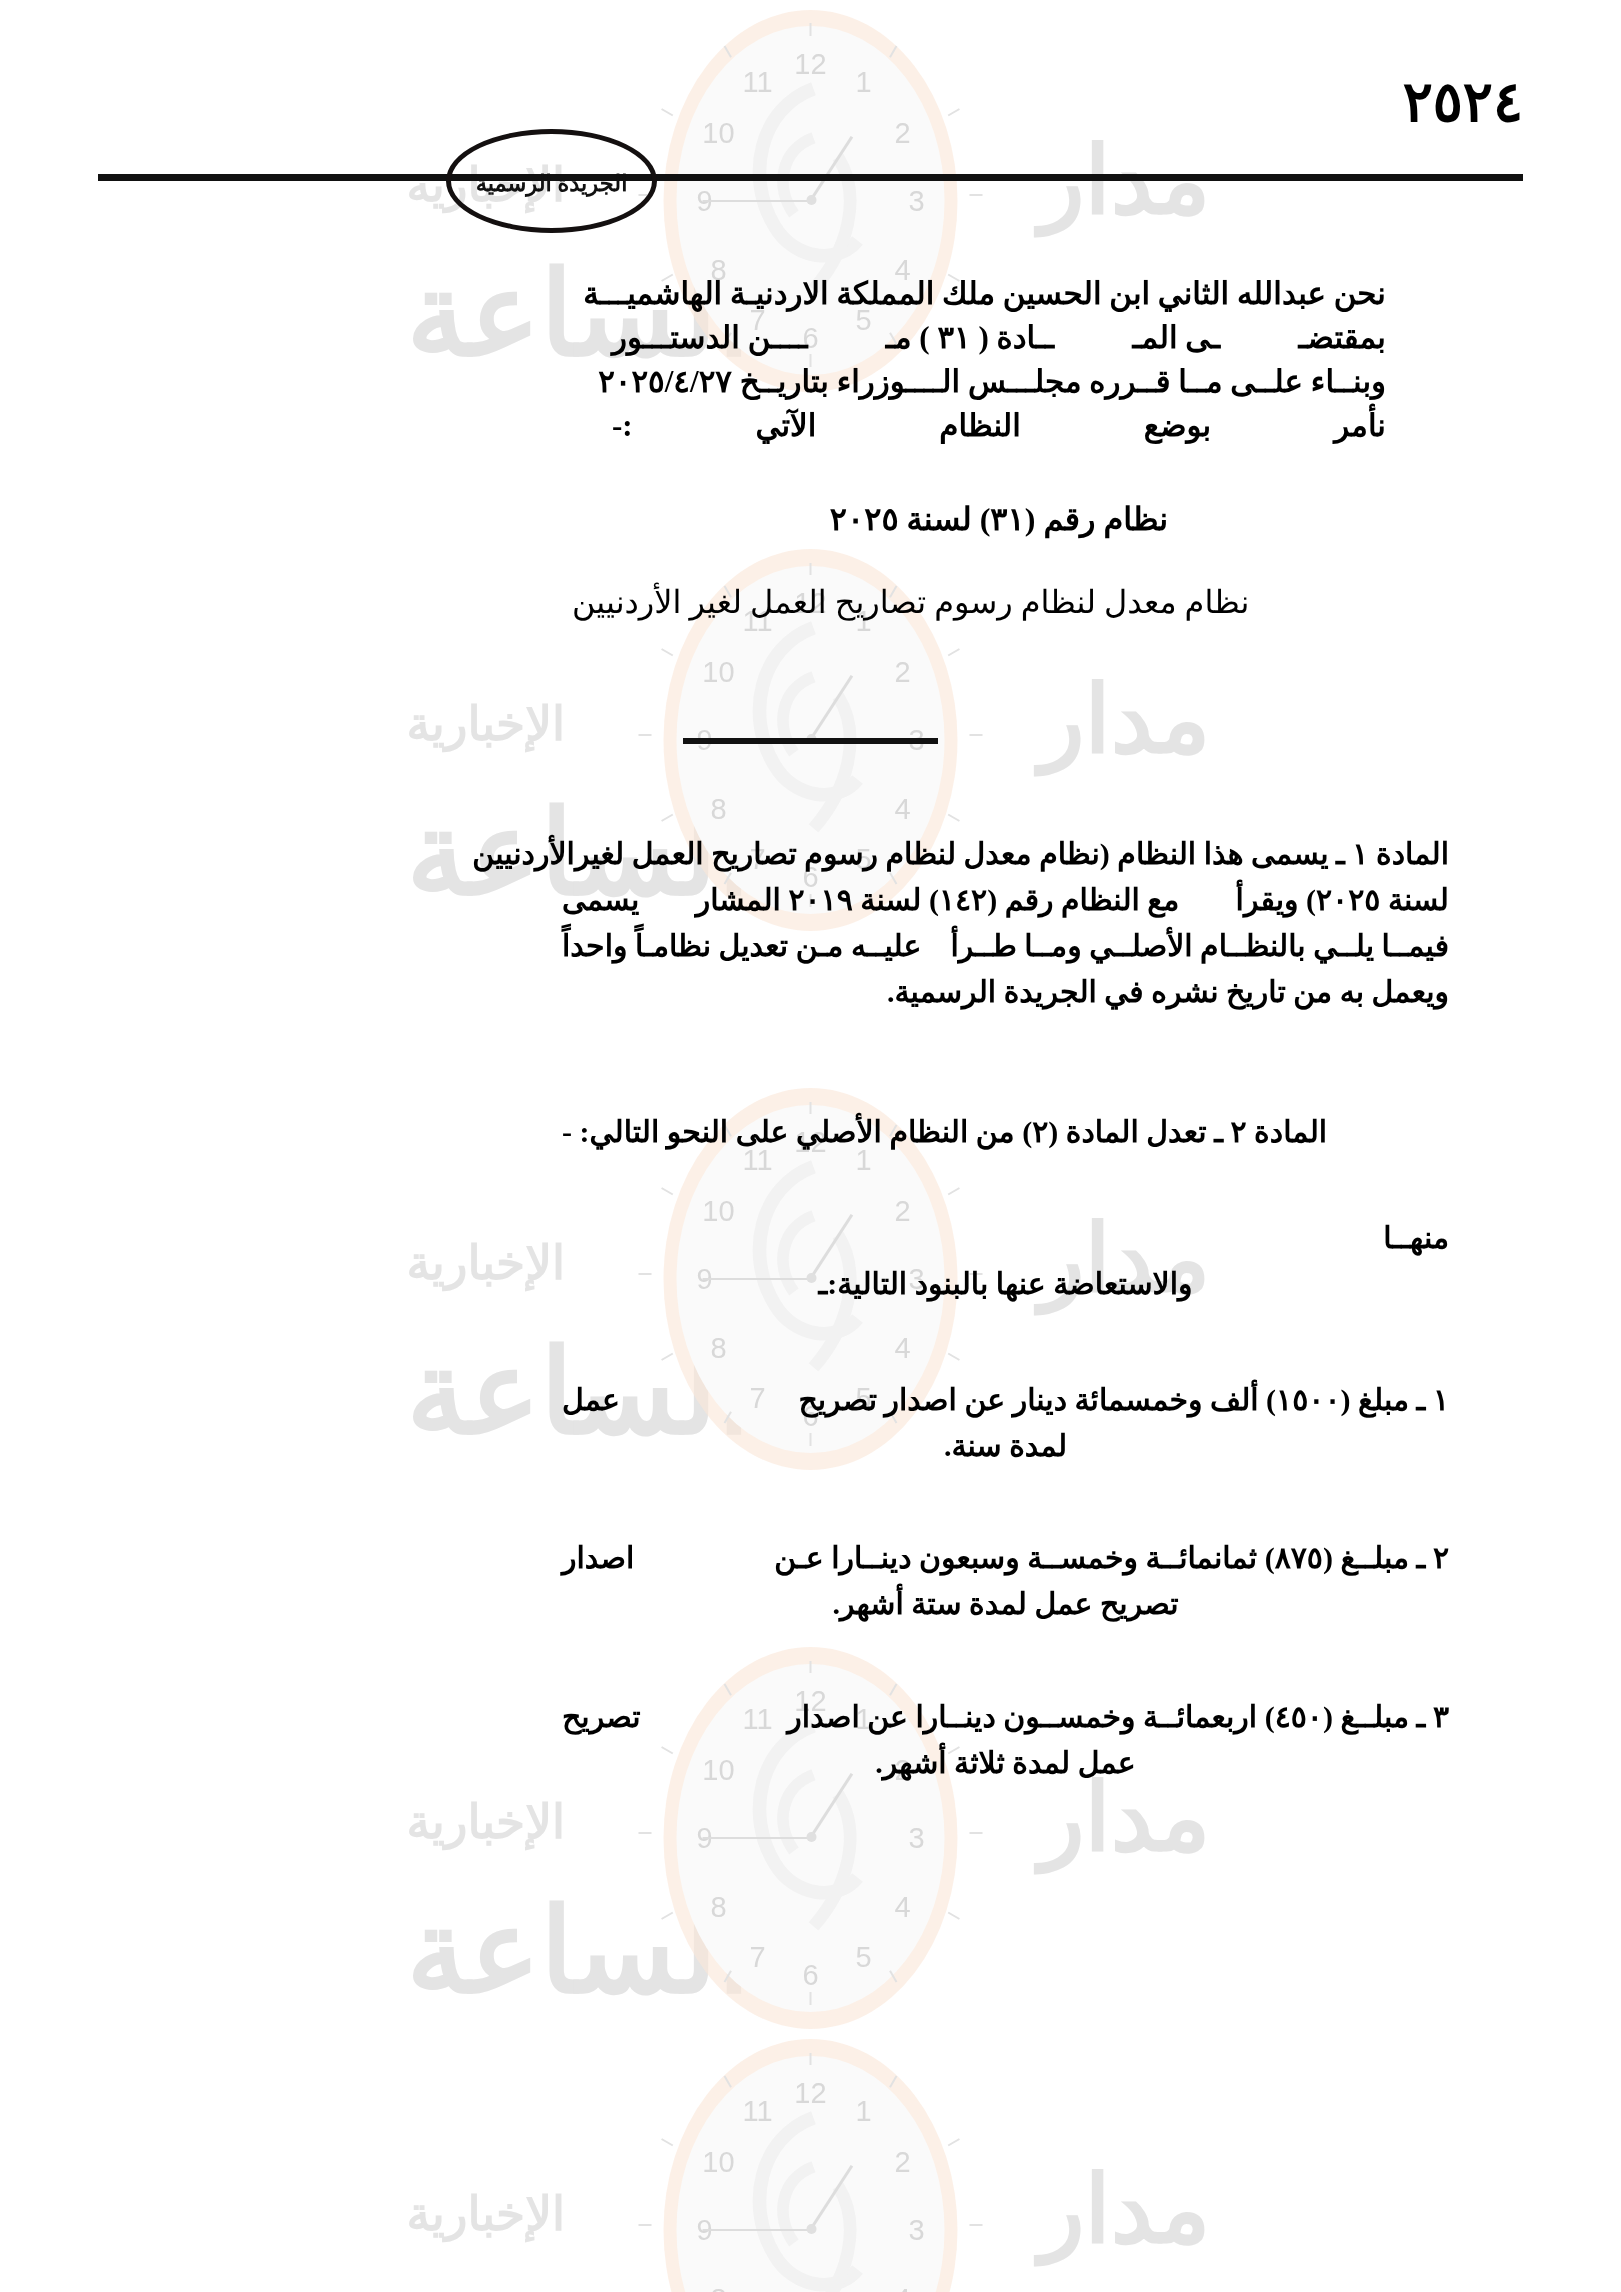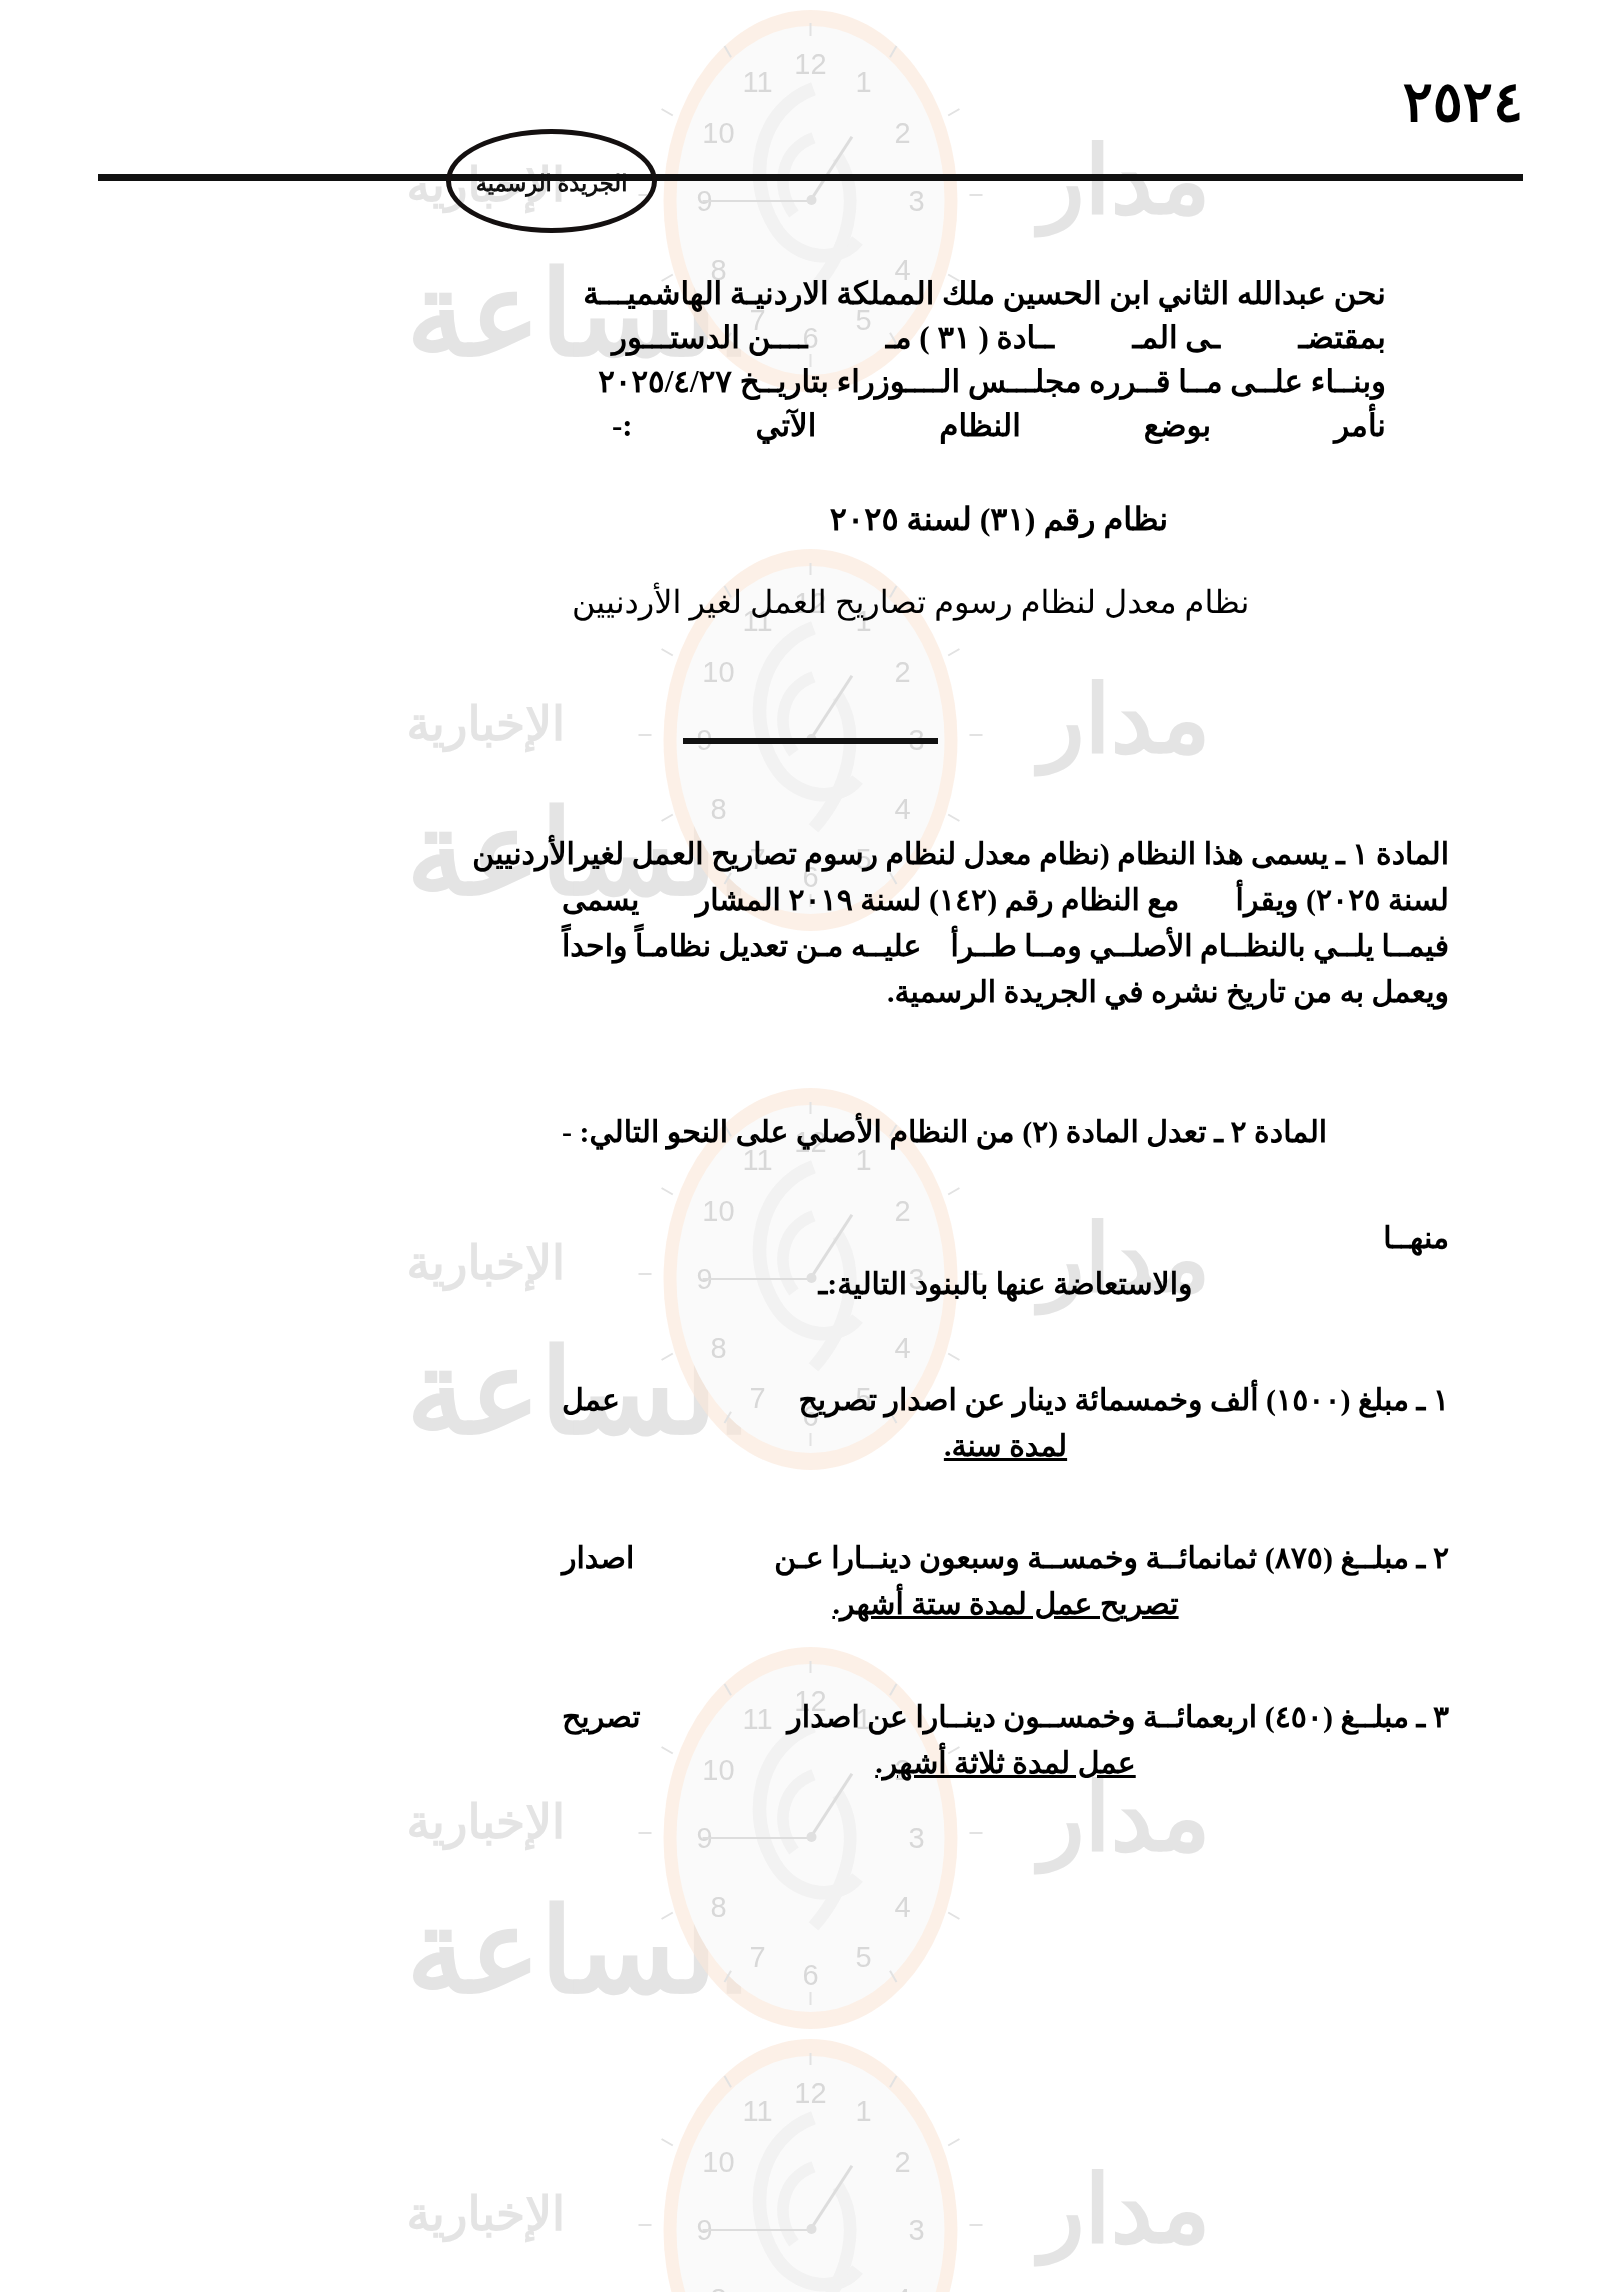--- a/index.html
+++ b/index.html
@@ -241,21 +241,21 @@
 
   .item {
     position: absolute;
     right: 172px;
     width: 887px;
     font-size: 30px;
     font-weight: bold;
     line-height: 46px;
   }
   .item .jl { display: flex; justify-content: space-between; white-space: nowrap; }
-  .item .last { display: block; text-align: center; text-decoration: underline; }
+  .item .last { display: block; text-align: center; }
   .item-1 { top: 1377px; }
   .item-2 { top: 1535px; }
   .item-3 { top: 1694px; }
 </style>
 </head>
 <body>
 
 <div class="page">
 
   <div class="wm wm-1">

